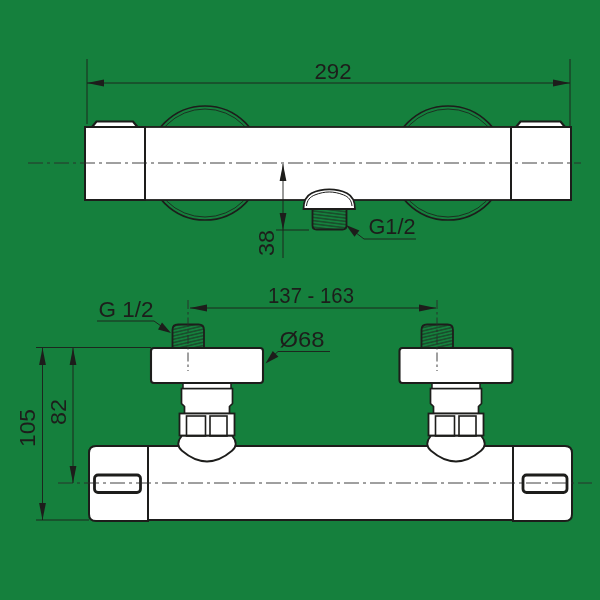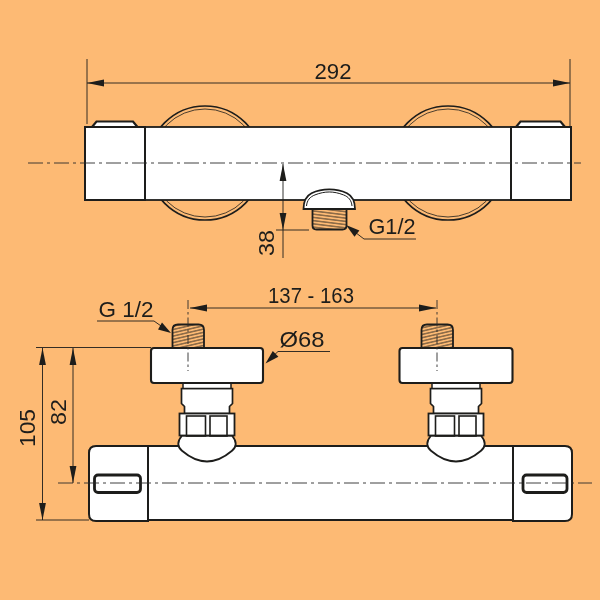--- a/index.html
+++ b/index.html
@@ -1,16 +1,16 @@
 <!DOCTYPE html>
 <html><head>
 <meta charset="utf-8">
 <style>
   html,body{margin:0;padding:0;background:#ffffff;}
-  .stage{width:600px;height:600px;background:#fdba74;position:relative;overflow:hidden;}
+  .stage{width:600px;height:600px;background:#15803d;position:relative;overflow:hidden;}
   svg{display:block;}
   text{font-family:"Liberation Sans","DejaVu Sans",sans-serif;font-size:22px;fill:#1d1d1b;}
   .s{stroke:#1d1d1b;fill:none;}
   .sf{stroke:#1d1d1b;fill:#ffffff;}
   .fl{fill:#1d1d1b;stroke:none;}
   .dim{stroke:#1d1d1b;stroke-width:0.9;fill:none;}
   .cl{stroke:#2b2b2b;stroke-width:0.9;fill:none;stroke-dasharray:15 4 3 4;}
   .cl2{stroke:#2b2b2b;stroke-width:0.9;fill:none;stroke-dasharray:9 3 2.5 3;}
 </style>
 </head>

